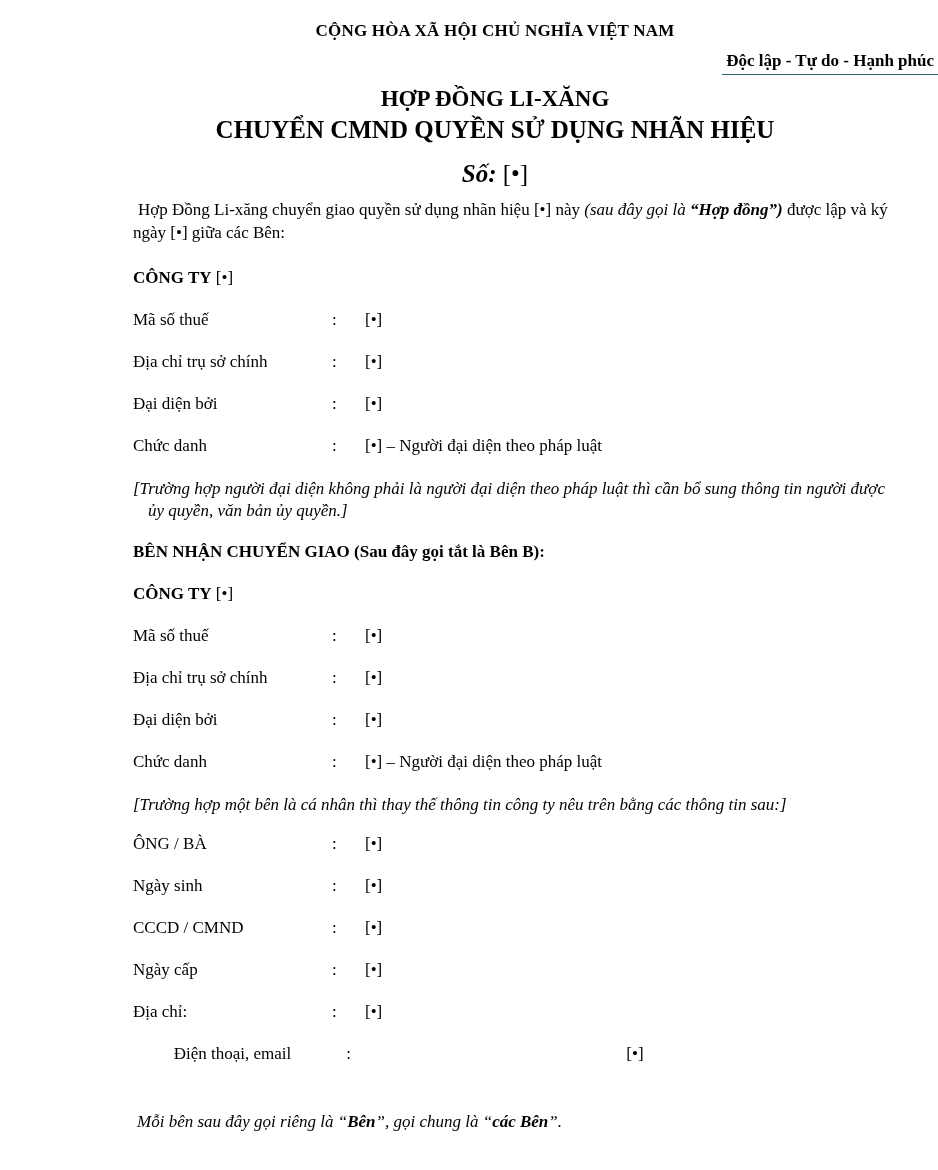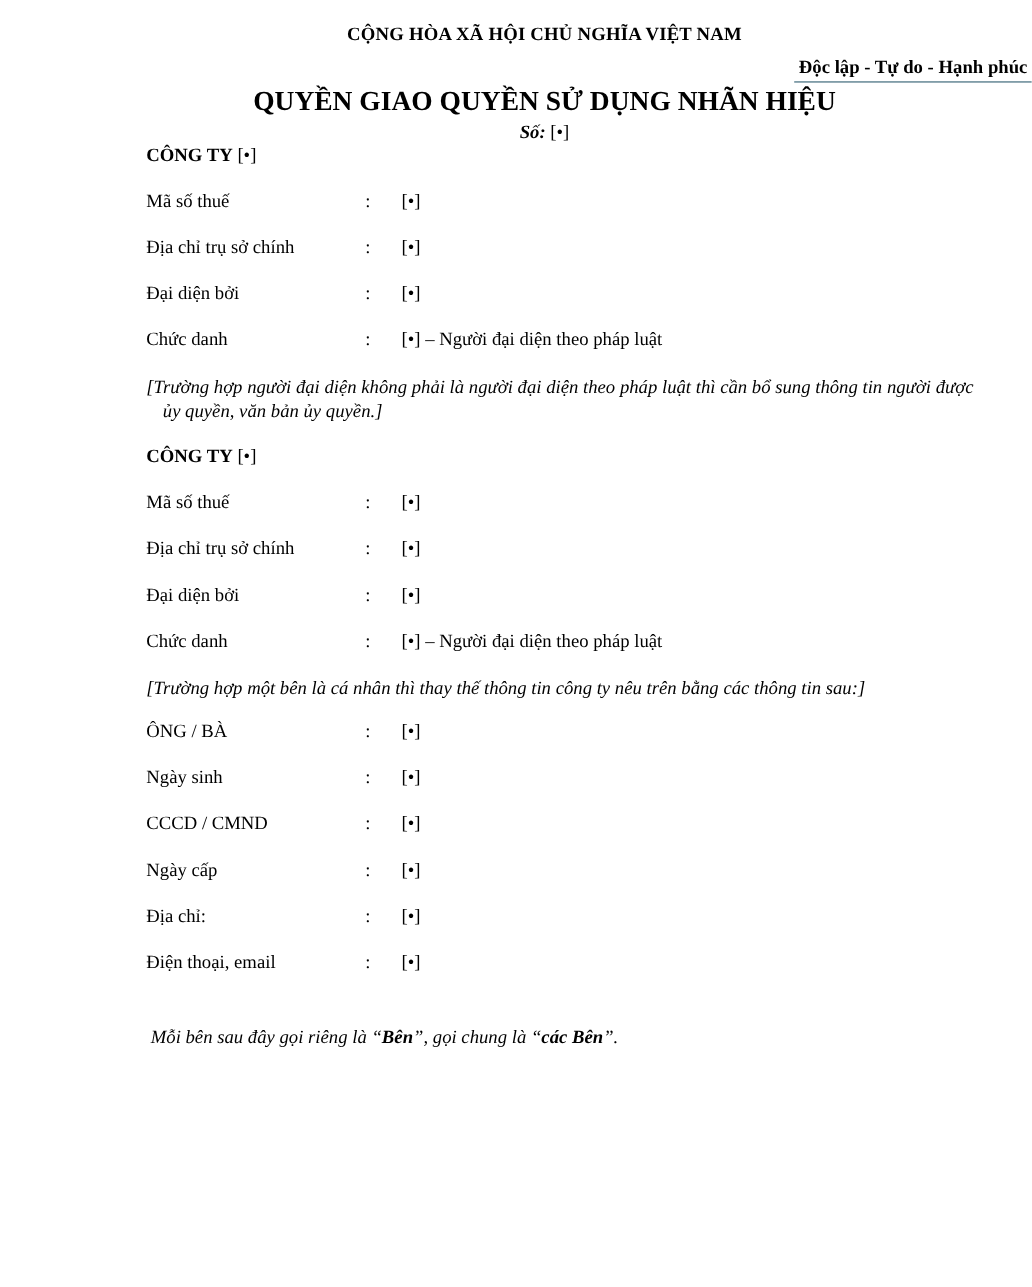--- a/index.html
+++ b/index.html
@@ -18,21 +18,21 @@
   .header { text-align: center; padding-left: 52px; }
   .motto-1 { font-weight: bold; font-size: 17px; line-height: 22px; letter-spacing: .2px; }
   .motto-2-wrap { margin-top: 9px; line-height: 20px; text-align: right; }
   .motto-2 {
     display: inline-block; font-weight: bold; font-size: 17px;
     padding: 0 4px 3px 4px;
     border-bottom: 1.5px solid #2e5d70;
   }
   .title-1 { margin-top: 11px; font-weight: bold; font-size: 23px; line-height: 26px; }
   .title-2 { margin-top: 3px;  font-weight: bold; font-size: 25px; line-height: 30px; }
-  .doc-number { margin-top: 1px; font-size: 17px; line-height: 22px; }
+  .doc-number { margin-top: 18px; font-size: 25px; line-height: 22px; }
   .doc-number .num-label { font-weight: bold; font-style: italic; }
   .doc-number .num-value { font-weight: normal; }
 
   
   .content { margin-left: 133px; margin-right: 33px; }
 
   .intro { margin-top: 13px; line-height: 23px; text-indent: 5px; margin-bottom: 24px; }
   .it  { font-style: italic; }
   .bit { font-style: italic; font-weight: bold; }
 
@@ -48,42 +48,44 @@
 
   .note {
     font-style: italic; line-height: 22px;
     padding-left: 15px; text-indent: -15px;
     margin-bottom: 20px;
   }
   .note-b { margin-bottom: 18px; }
 
   .connector { font-weight: bold; font-style: italic; line-height: 20px; margin-bottom: 22px; }
 
-  .row-last { margin-bottom: 32px; }
+  .row-last { margin-bottom: 32px; text-align: center; }
   .footer-line { font-style: italic; line-height: 20px; text-indent: 4px; margin-top: 48px; }
 </style>
 </head>
 <body>
 
 <div class="page">
 
   <div class="header">
     <div class="motto-1">CỘNG HÒA XÃ HỘI CHỦ NGHĨA VIỆT NAM</div>
     <div class="motto-2-wrap">
       <span class="motto-2">Độc lập - Tự do - Hạnh phúc</span>
     </div>
-    <div class="title-2">QUYỀN GIAO QUYỀN SỬ DỤNG NHÃN HIỆU</div>
+    <div class="title-1">HỢP ĐỒNG LI-XĂNG</div>
+    <div class="title-2">CHUYỂN CMND QUYỀN SỬ DỤNG NHÃN HIỆU</div>
     <div class="doc-number">
       <span class="num-label">Số:</span>
       <span class="num-value">[•]</span>
     </div>
   </div>
 
   <div class="content">
 
+    <p class="intro"><span>Hợp Đồng Li-xăng chuyển giao quyền sử dụng nhãn hiệu [•] này </span><span class="it">(sau đây gọi là </span><span class="bit">“Hợp đồng”)</span><span> được lập và ký ngày [•] giữa các Bên:</span></p>
 
 
     <div class="company-line">
       <span class="company-label">CÔNG TY</span>
       <span>[•]</span>
     </div>
 
     <div class="row">
       <span class="lbl">Mã số thuế</span>
       <span class="sep">:</span>
@@ -101,20 +103,21 @@
     </div>
     <div class="row">
       <span class="lbl">Chức danh</span>
       <span class="sep">:</span>
       <span class="val">[•] – Người đại diện theo pháp luật</span>
     </div>
 
     <p class="note">[Trường hợp người đại diện không phải là người đại diện theo pháp luật thì cần bổ sung thông tin người được ủy quyền, văn bản ủy quyền.]</p>
 
 
+    <div class="party-heading">BÊN NHẬN CHUYỂN GIAO (Sau đây gọi tắt là Bên B):</div>
 
     <div class="company-line">
       <span class="company-label">CÔNG TY</span>
       <span>[•]</span>
     </div>
 
     <div class="row">
       <span class="lbl">Mã số thuế</span>
       <span class="sep">:</span>
       <span class="val">[•]</span>

